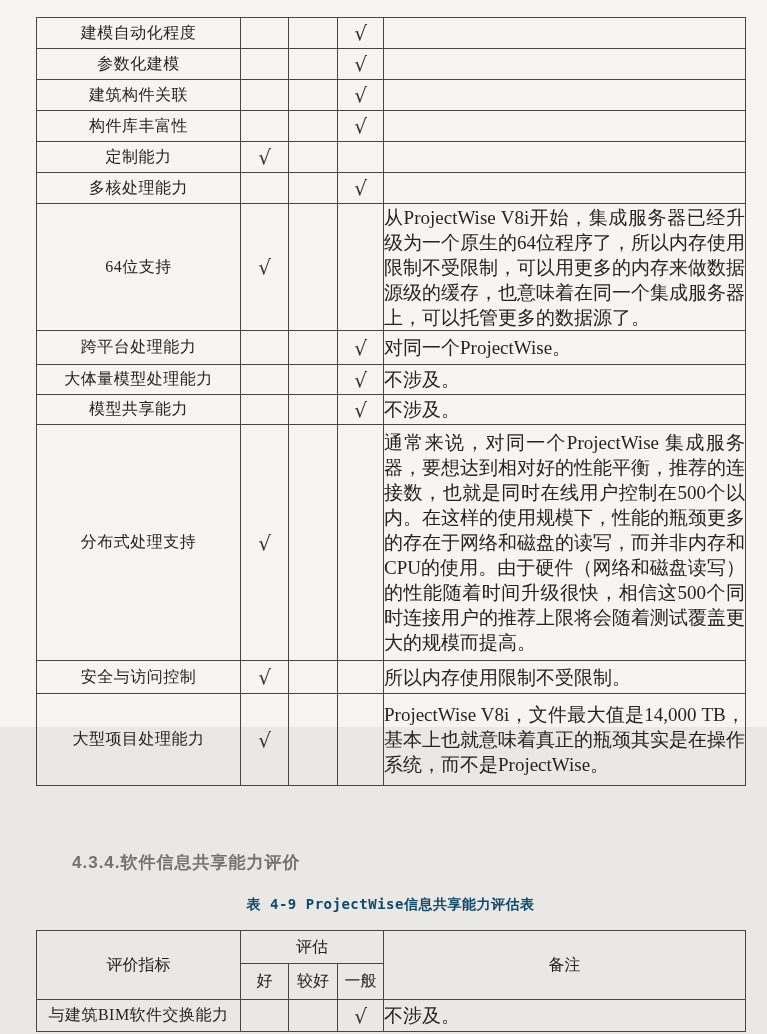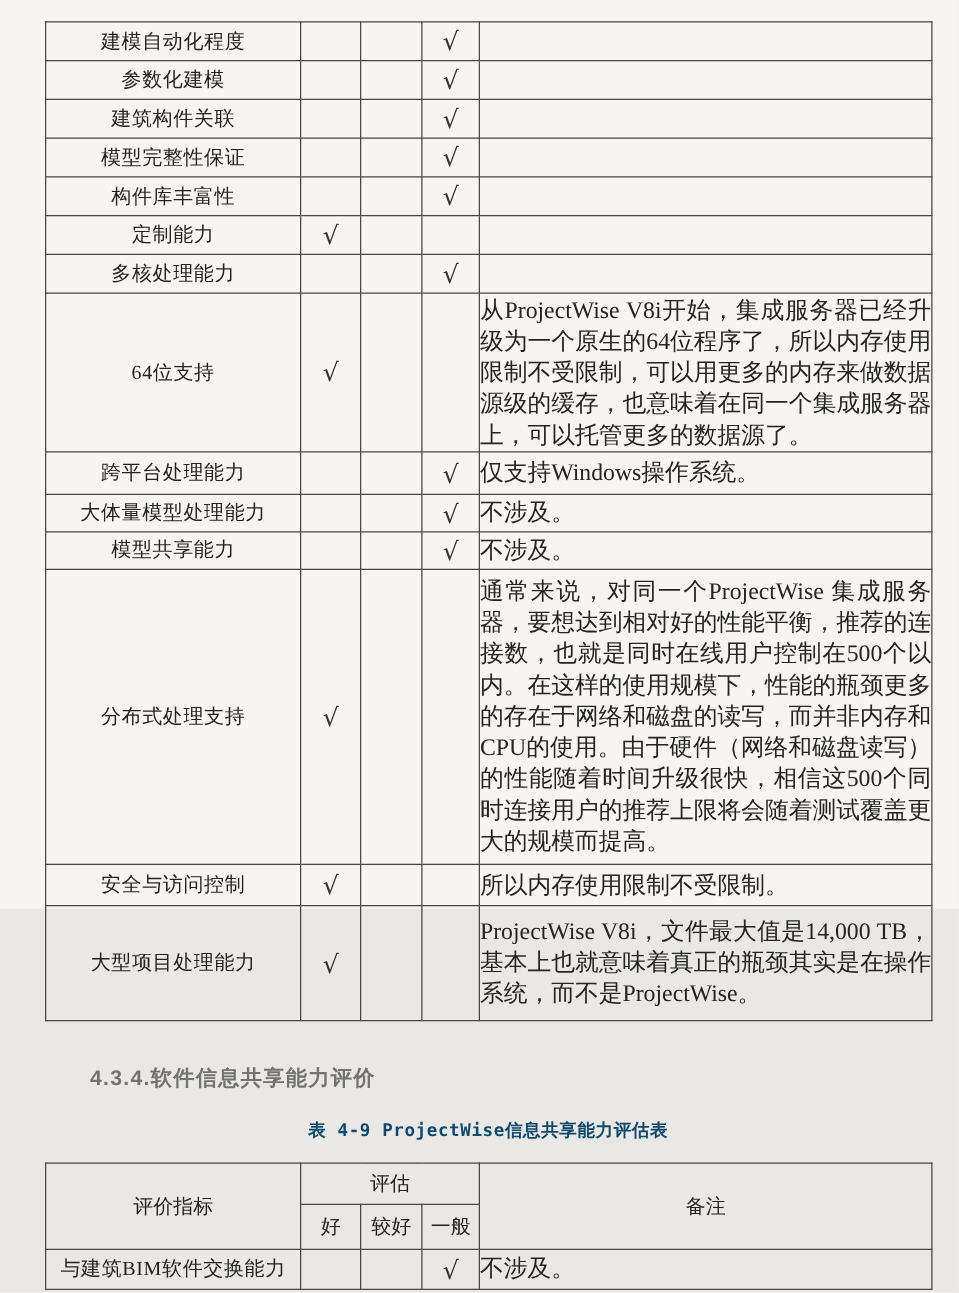--- a/index.html
+++ b/index.html
@@ -122,27 +122,20 @@
           <td class="c-check">√</td>
           <td class="c-note"></td>
         </tr>
         <tr class="r3">
           <td class="c-label">建筑构件关联</td>
           <td class="c-check"></td>
           <td class="c-check"></td>
           <td class="c-check">√</td>
           <td class="c-note"></td>
         </tr>
-        <tr class="r4">
-          <td class="c-label">模型完整性保证</td>
-          <td class="c-check"></td>
-          <td class="c-check"></td>
-          <td class="c-check">√</td>
-          <td class="c-note"></td>
-        </tr>
         <tr class="r5">
           <td class="c-label">构件库丰富性</td>
           <td class="c-check"></td>
           <td class="c-check"></td>
           <td class="c-check">√</td>
           <td class="c-note"></td>
         </tr>
         <tr class="r6">
           <td class="c-label">定制能力</td>
           <td class="c-check">√</td>
@@ -162,21 +155,21 @@
           <td class="c-check">√</td>
           <td class="c-check"></td>
           <td class="c-check"></td>
           <td class="c-note">从ProjectWise V8i开始，集成服务器已经升级为一个原生的64位程序了，所以内存使用限制不受限制，可以用更多的内存来做数据源级的缓存，也意味着在同一个集成服务器上，可以托管更多的数据源了。</td>
         </tr>
         <tr class="r9">
           <td class="c-label">跨平台处理能力</td>
           <td class="c-check"></td>
           <td class="c-check"></td>
           <td class="c-check">√</td>
-          <td class="c-note">仅支持Windows操作系统。</td>
+          <td class="c-note">对同一个ProjectWise。</td>
         </tr>
         <tr class="r10">
           <td class="c-label">大体量模型处理能力</td>
           <td class="c-check"></td>
           <td class="c-check"></td>
           <td class="c-check">√</td>
           <td class="c-note">不涉及。</td>
         </tr>
         <tr class="r11">
           <td class="c-label">模型共享能力</td>

